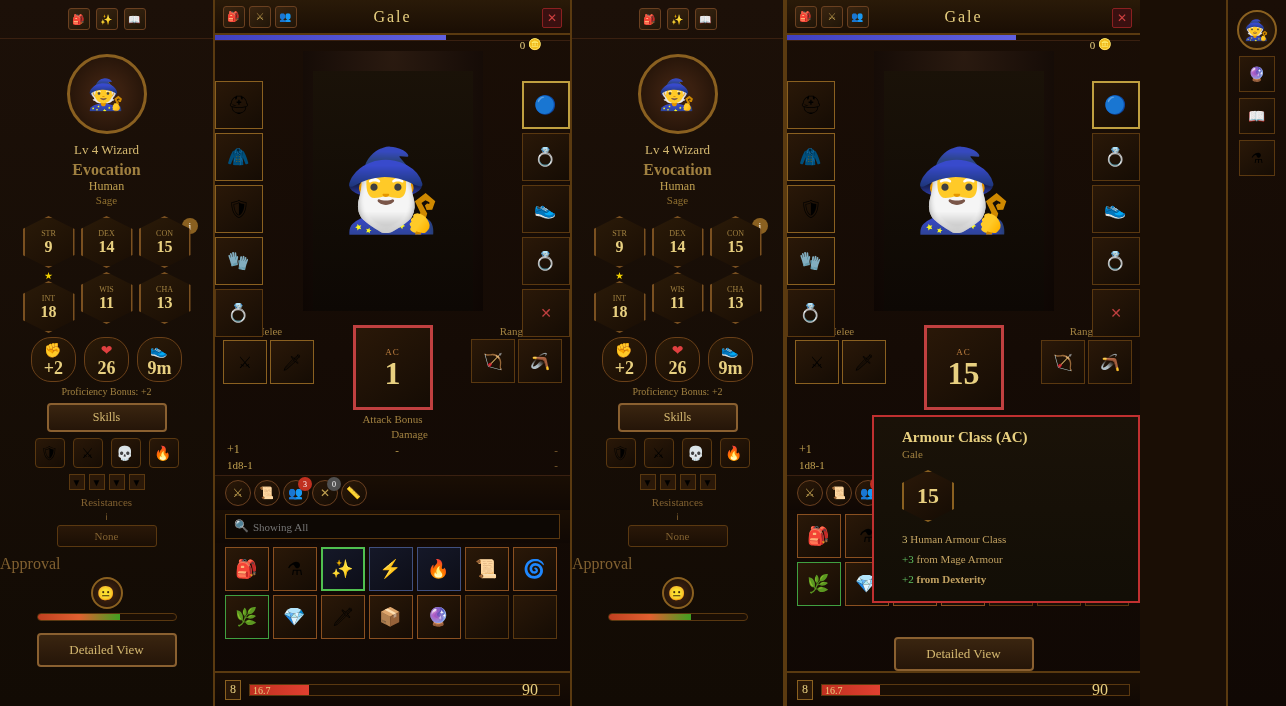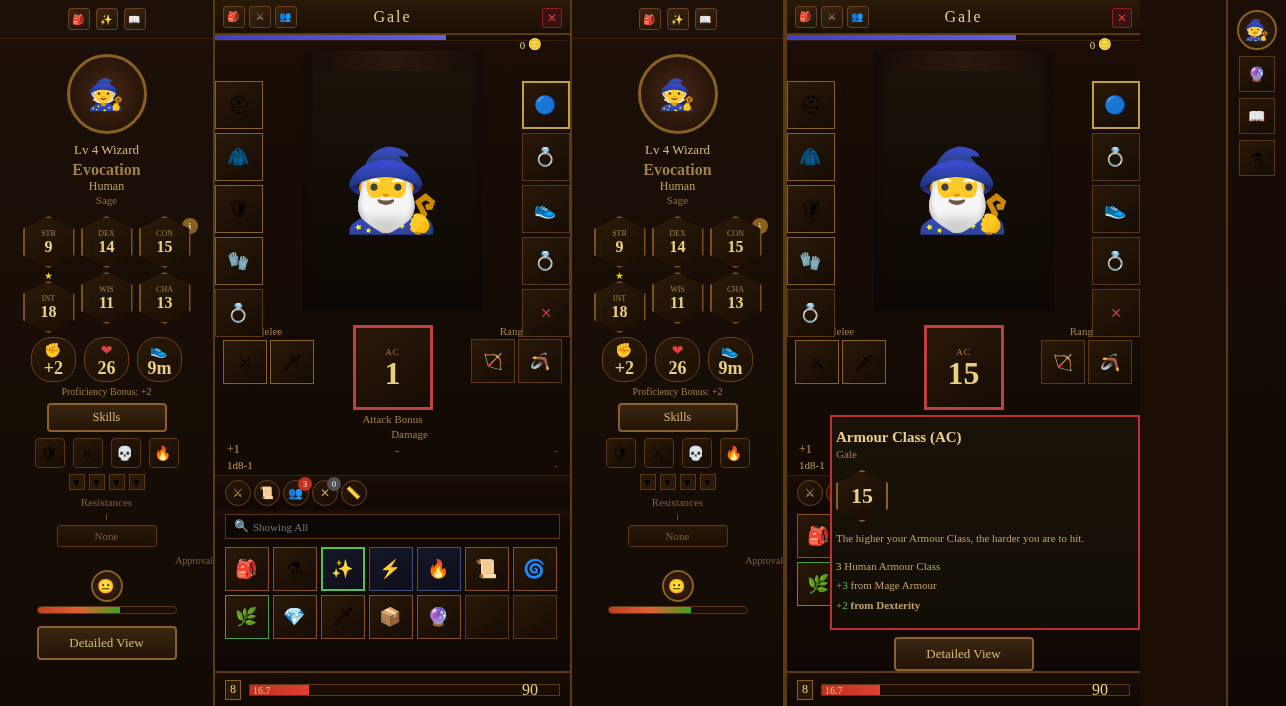--- a/index.html
+++ b/index.html
@@ -175,23 +175,23 @@
       padding: 4px 0;
       background: linear-gradient(180deg, #2a1808, #1a0e04);
       border: 1px solid #5a3810;
       color: #806030;
       font-size: 11px;
       text-align: center;
       border-radius: 3px;
     }
 
     .approval-label {
-      text-align: right;
+      text-align: left;
       color: #806030;
-      font-size: 10px;
+      font-size: 16px;
       margin: 8px 0 4px;
     }
 
     .approval-bar-container {
       width: 140px;
       margin: 0 auto;
       position: relative;
     }
 
     .approval-portrait {
@@ -549,24 +549,24 @@
       height: 706px;
       background: linear-gradient(180deg, #1a0e06 0%, #100804 100%);
       border-left: 2px solid #5a3a10;
     }
 
     
     .tooltip-panel {
       position: absolute;
       right: 0;
       top: 415px;
-      width: 310px;
+      width: 268px;
       background: linear-gradient(180deg, #1a1208, #120e06);
       border: 2px solid #c03030;
-      padding: 12px 4px;
+      padding: 12px 28px;
       z-index: 100;
     }
 
     .tooltip-title {
       color: #e8d080;
       font-size: 15px;
       font-weight: bold;
       margin-bottom: 2px;
     }
 
@@ -1127,21 +1127,20 @@
     <div class="tooltip-title">Armour Class (AC)</div>
     <div class="tooltip-subtitle">Gale</div>
 
     <div style="display:flex;align-items:flex-start;gap:12px;margin-bottom:8px;">
 
       <div style="width:52px;height:52px;background:linear-gradient(145deg,#2a1808,#150c04);border:2px solid #8a6020;clip-path:polygon(50% 0%,100% 25%,100% 75%,50% 100%,0% 75%,0% 25%);display:flex;align-items:center;justify-content:center;flex-shrink:0;">
         <span class="tooltip-ac-num">15</span>
       </div>
     </div>
 
-    <div class="tooltip-description">The higher your Armour Class, the harder you are to hit.</div>
 
     <div class="tooltip-breakdown">
       <div>
         <span class="tooltip-base">3</span>
         <span style="color:#c0a060;"> </span><span style="color:#c0a060;">Human Armour Class</span>
       </div>
       <div>
         <span class="tooltip-bonus">+3</span>
         <span style="color:#c0a060;"> </span><span style="color:#c0a060;">from Mage Armour</span>
       </div>

